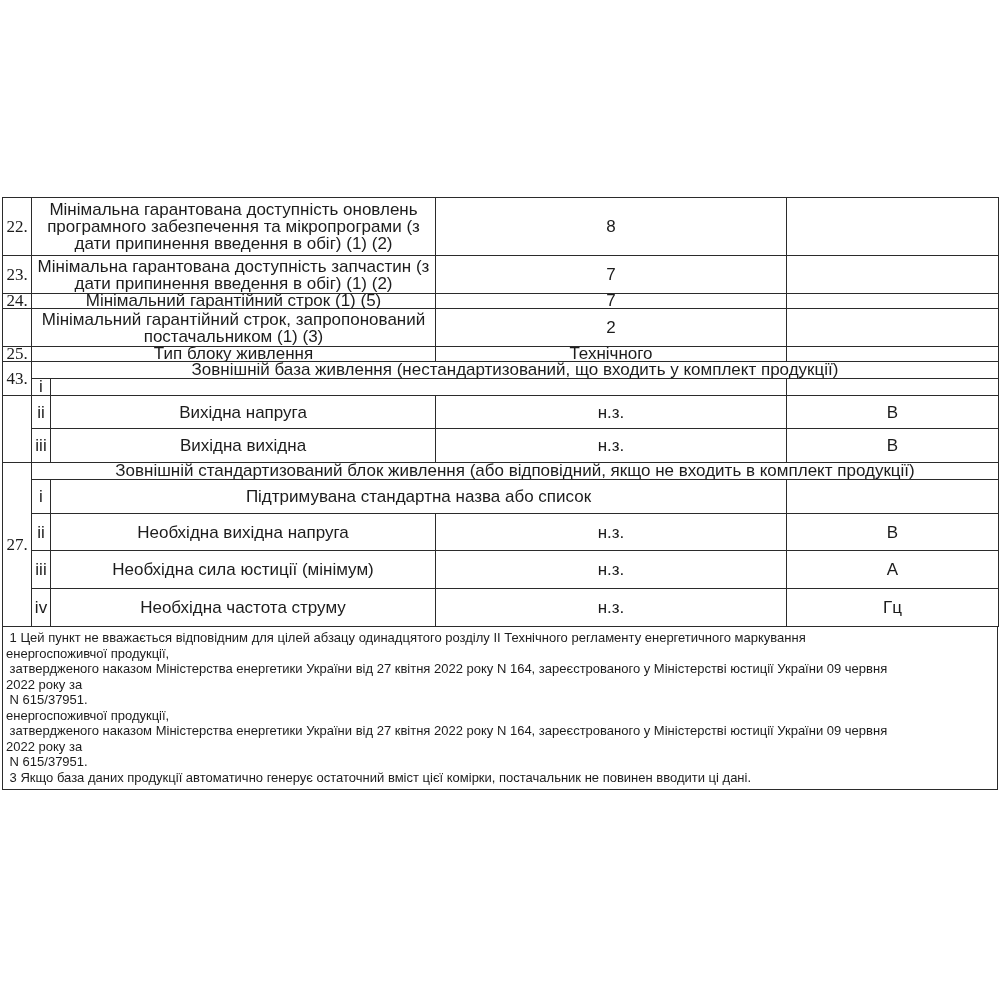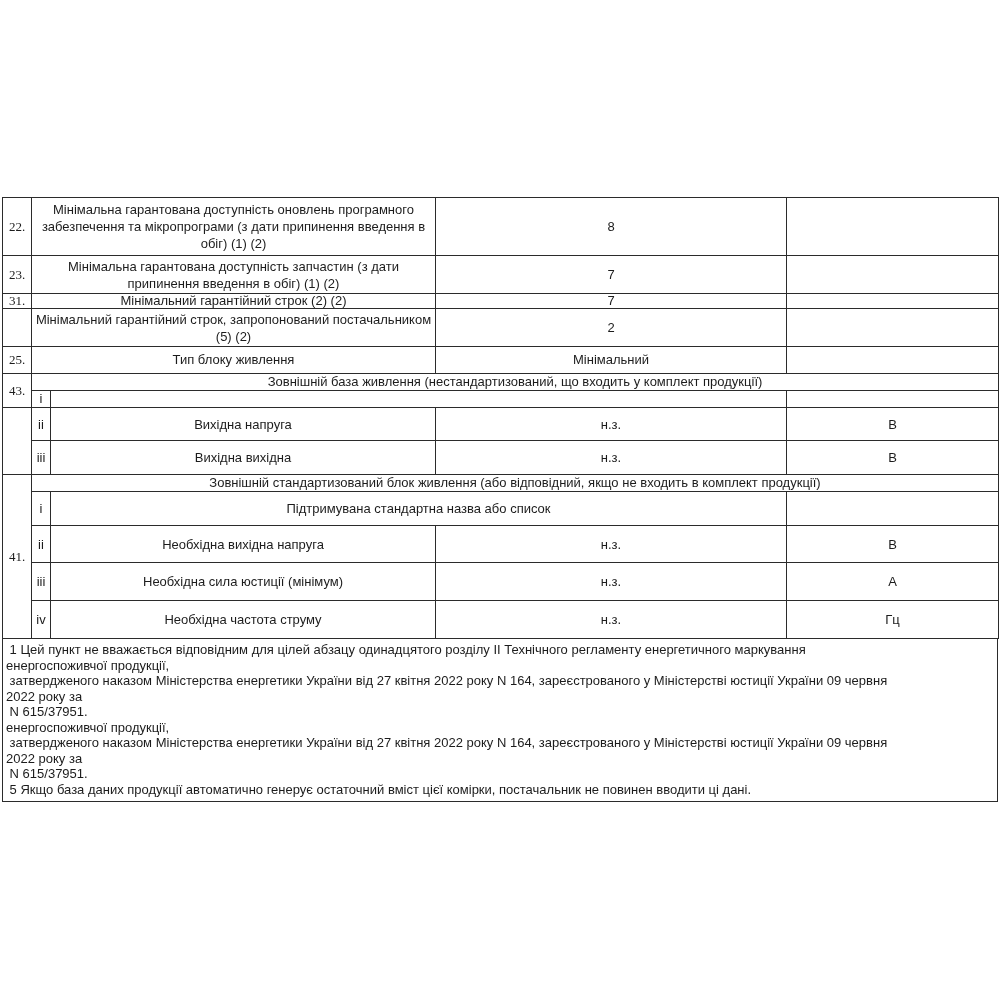--- a/index.html
+++ b/index.html
@@ -18,21 +18,21 @@
     width: 996px;
   }
   table.spec {
     border-collapse: collapse;
     table-layout: fixed;
     width: 996px;
   }
   table.spec td {
     border: 1px solid #2b2b2b;
     padding: 0 2px;
-    font-size: 13px;
+    font-size: 17px;
     line-height: 17px;
     text-align: center;
     vertical-align: middle;
     overflow: hidden;
   }
   tr.tight td { line-height: 14px; }
   td.num   { text-align: center; font-family: Liberation Serif, serif; }
   td.roman { text-align: center; padding: 0; }
   td.desc  { text-align: center; }
   td.val   { text-align: center; }
@@ -72,37 +72,37 @@
       </tr>
 
       <tr style="height:38px">
         <td class="num">23.</td>
         <td class="desc" colspan="2">Мінімальна гарантована доступність запчастин (з дати припинення введення в обіг) (1) (2)</td>
         <td class="val">7</td>
         <td class="unit"></td>
       </tr>
 
       <tr class="tight" style="height:14px">
-        <td class="num">31.</td>
-        <td class="desc" colspan="2">Мінімальний гарантійний строк (2) (2)</td>
+        <td class="num">24.</td>
+        <td class="desc" colspan="2">Мінімальний гарантійний строк (1) (5)</td>
         <td class="val">7</td>
         <td class="unit"></td>
       </tr>
 
       <tr style="height:38px">
         <td class="num"></td>
-        <td class="desc" colspan="2">Мінімальний гарантійний строк, запропонований постачальником (5) (2)</td>
+        <td class="desc" colspan="2">Мінімальний гарантійний строк, запропонований постачальником (1) (3)</td>
         <td class="val">2</td>
         <td class="unit"></td>
       </tr>
 
-      <tr class="tight" style="height:27px">
+      <tr class="tight" style="height:15px">
         <td class="num">25.</td>
         <td class="desc" colspan="2">Тип блоку живлення</td>
-        <td class="val">Мінімальний</td>
+        <td class="val">Технічного</td>
         <td class="unit"></td>
       </tr>
 
       <tr class="tight" style="height:17px">
         <td class="num" rowspan="2">43.</td>
         <td class="sect" colspan="4">Зовнішній база живлення (нестандартизований, що входить у комплект продукції)</td>
       </tr>
 
       <tr class="tight" style="height:17px">
         <td class="roman">i</td>
@@ -119,21 +119,21 @@
       </tr>
 
       <tr style="height:34px">
         <td class="roman">iii</td>
         <td class="desc">Вихідна вихідна</td>
         <td class="val">н.з.</td>
         <td class="unit">В</td>
       </tr>
 
       <tr class="tight" style="height:17px">
-        <td class="num" rowspan="5">41.</td>
+        <td class="num" rowspan="5">27.</td>
         <td class="sect" colspan="4">Зовнішній стандартизований блок живлення (або відповідний, якщо не входить в комплект продукції)</td>
       </tr>
 
       <tr style="height:34px">
         <td class="roman">i</td>
         <td class="desc" colspan="2">Підтримувана стандартна назва або список</td>
         <td class="unit"></td>
       </tr>
 
       <tr style="height:37px">
@@ -163,16 +163,16 @@
   <div class="footnotes">
     <div class="footnote-line"> 1 Цей пункт не вважається відповідним для цілей абзацу одинадцятого розділу II Технічного регламенту енергетичного маркування</div>
     <div class="footnote-line">енергоспоживчої продукції,</div>
     <div class="footnote-line"> затвердженого наказом Міністерства енергетики України від 27 квітня 2022 року N 164, зареєстрованого у Міністерстві юстиції України 09 червня</div>
     <div class="footnote-line">2022 року за</div>
     <div class="footnote-line"> N 615/37951.</div>
     <div class="footnote-line">енергоспоживчої продукції,</div>
     <div class="footnote-line"> затвердженого наказом Міністерства енергетики України від 27 квітня 2022 року N 164, зареєстрованого у Міністерстві юстиції України 09 червня</div>
     <div class="footnote-line">2022 року за</div>
     <div class="footnote-line"> N 615/37951.</div>
-    <div class="footnote-line"> 5 Якщо база даних продукції автоматично генерує остаточний вміст цієї комірки, постачальник не повинен вводити ці дані.</div>
+    <div class="footnote-line"> 3 Якщо база даних продукції автоматично генерує остаточний вміст цієї комірки, постачальник не повинен вводити ці дані.</div>
   </div>
 
 </div>
 
 </body></html>

